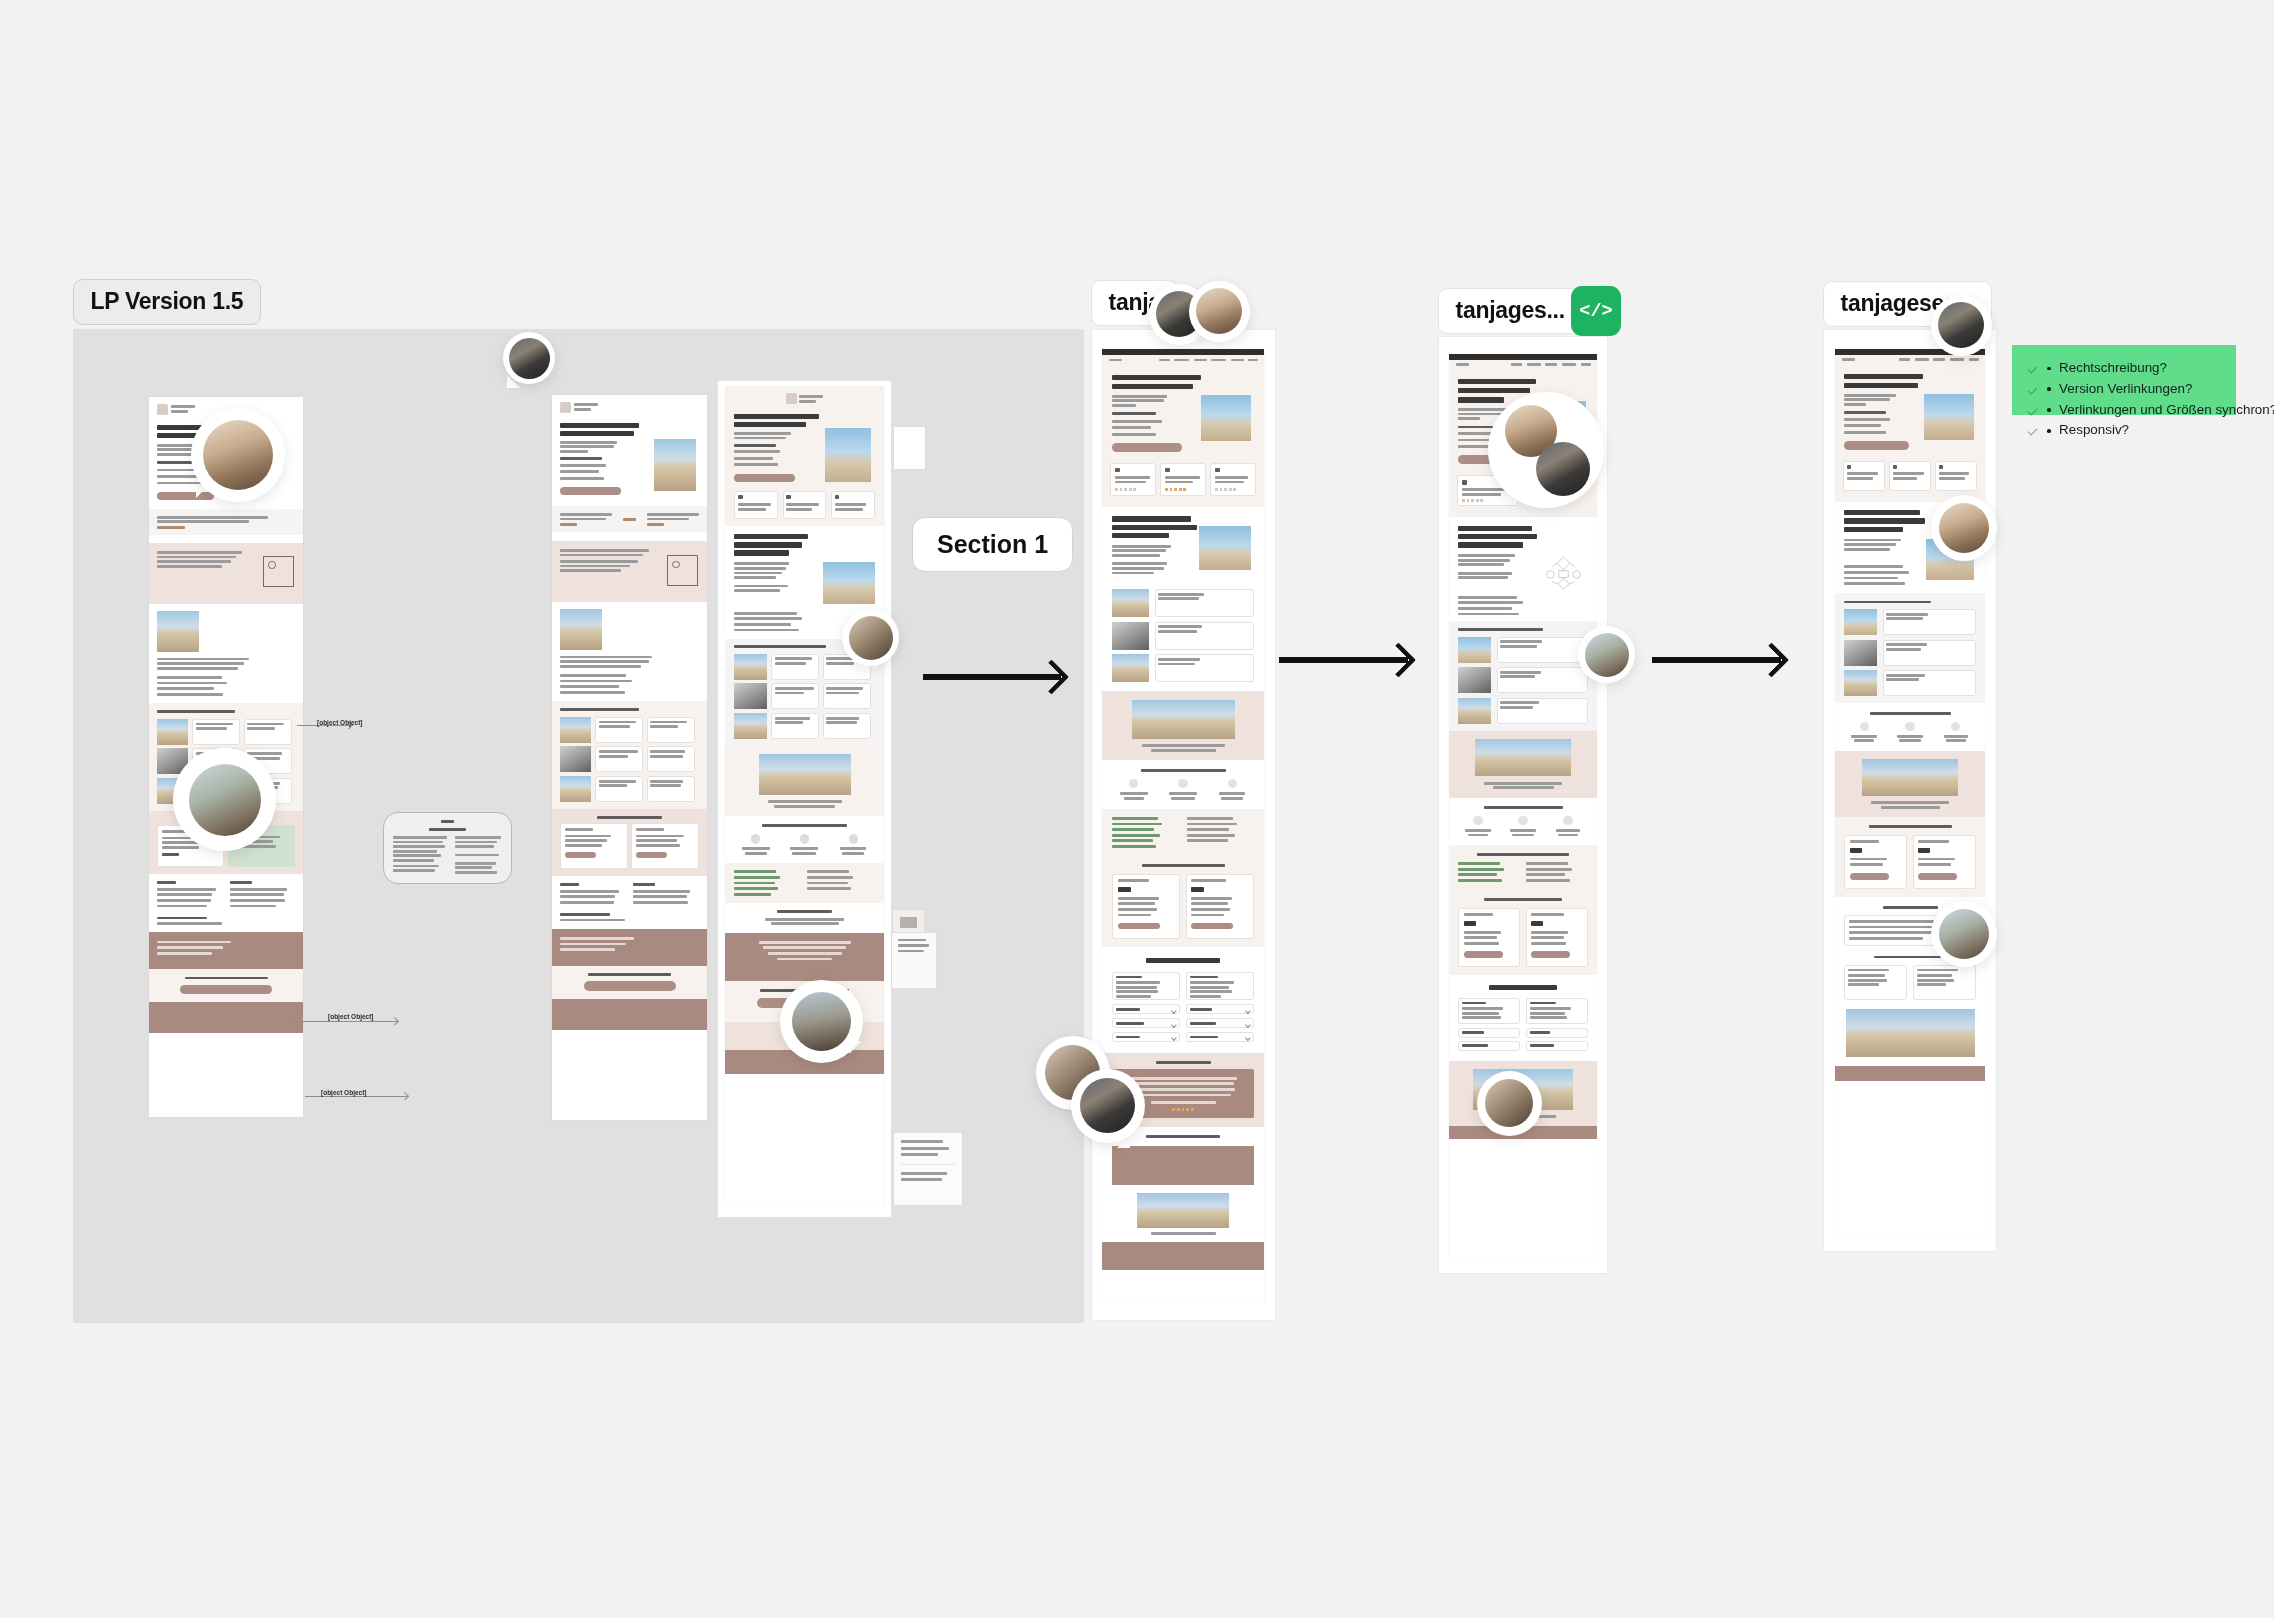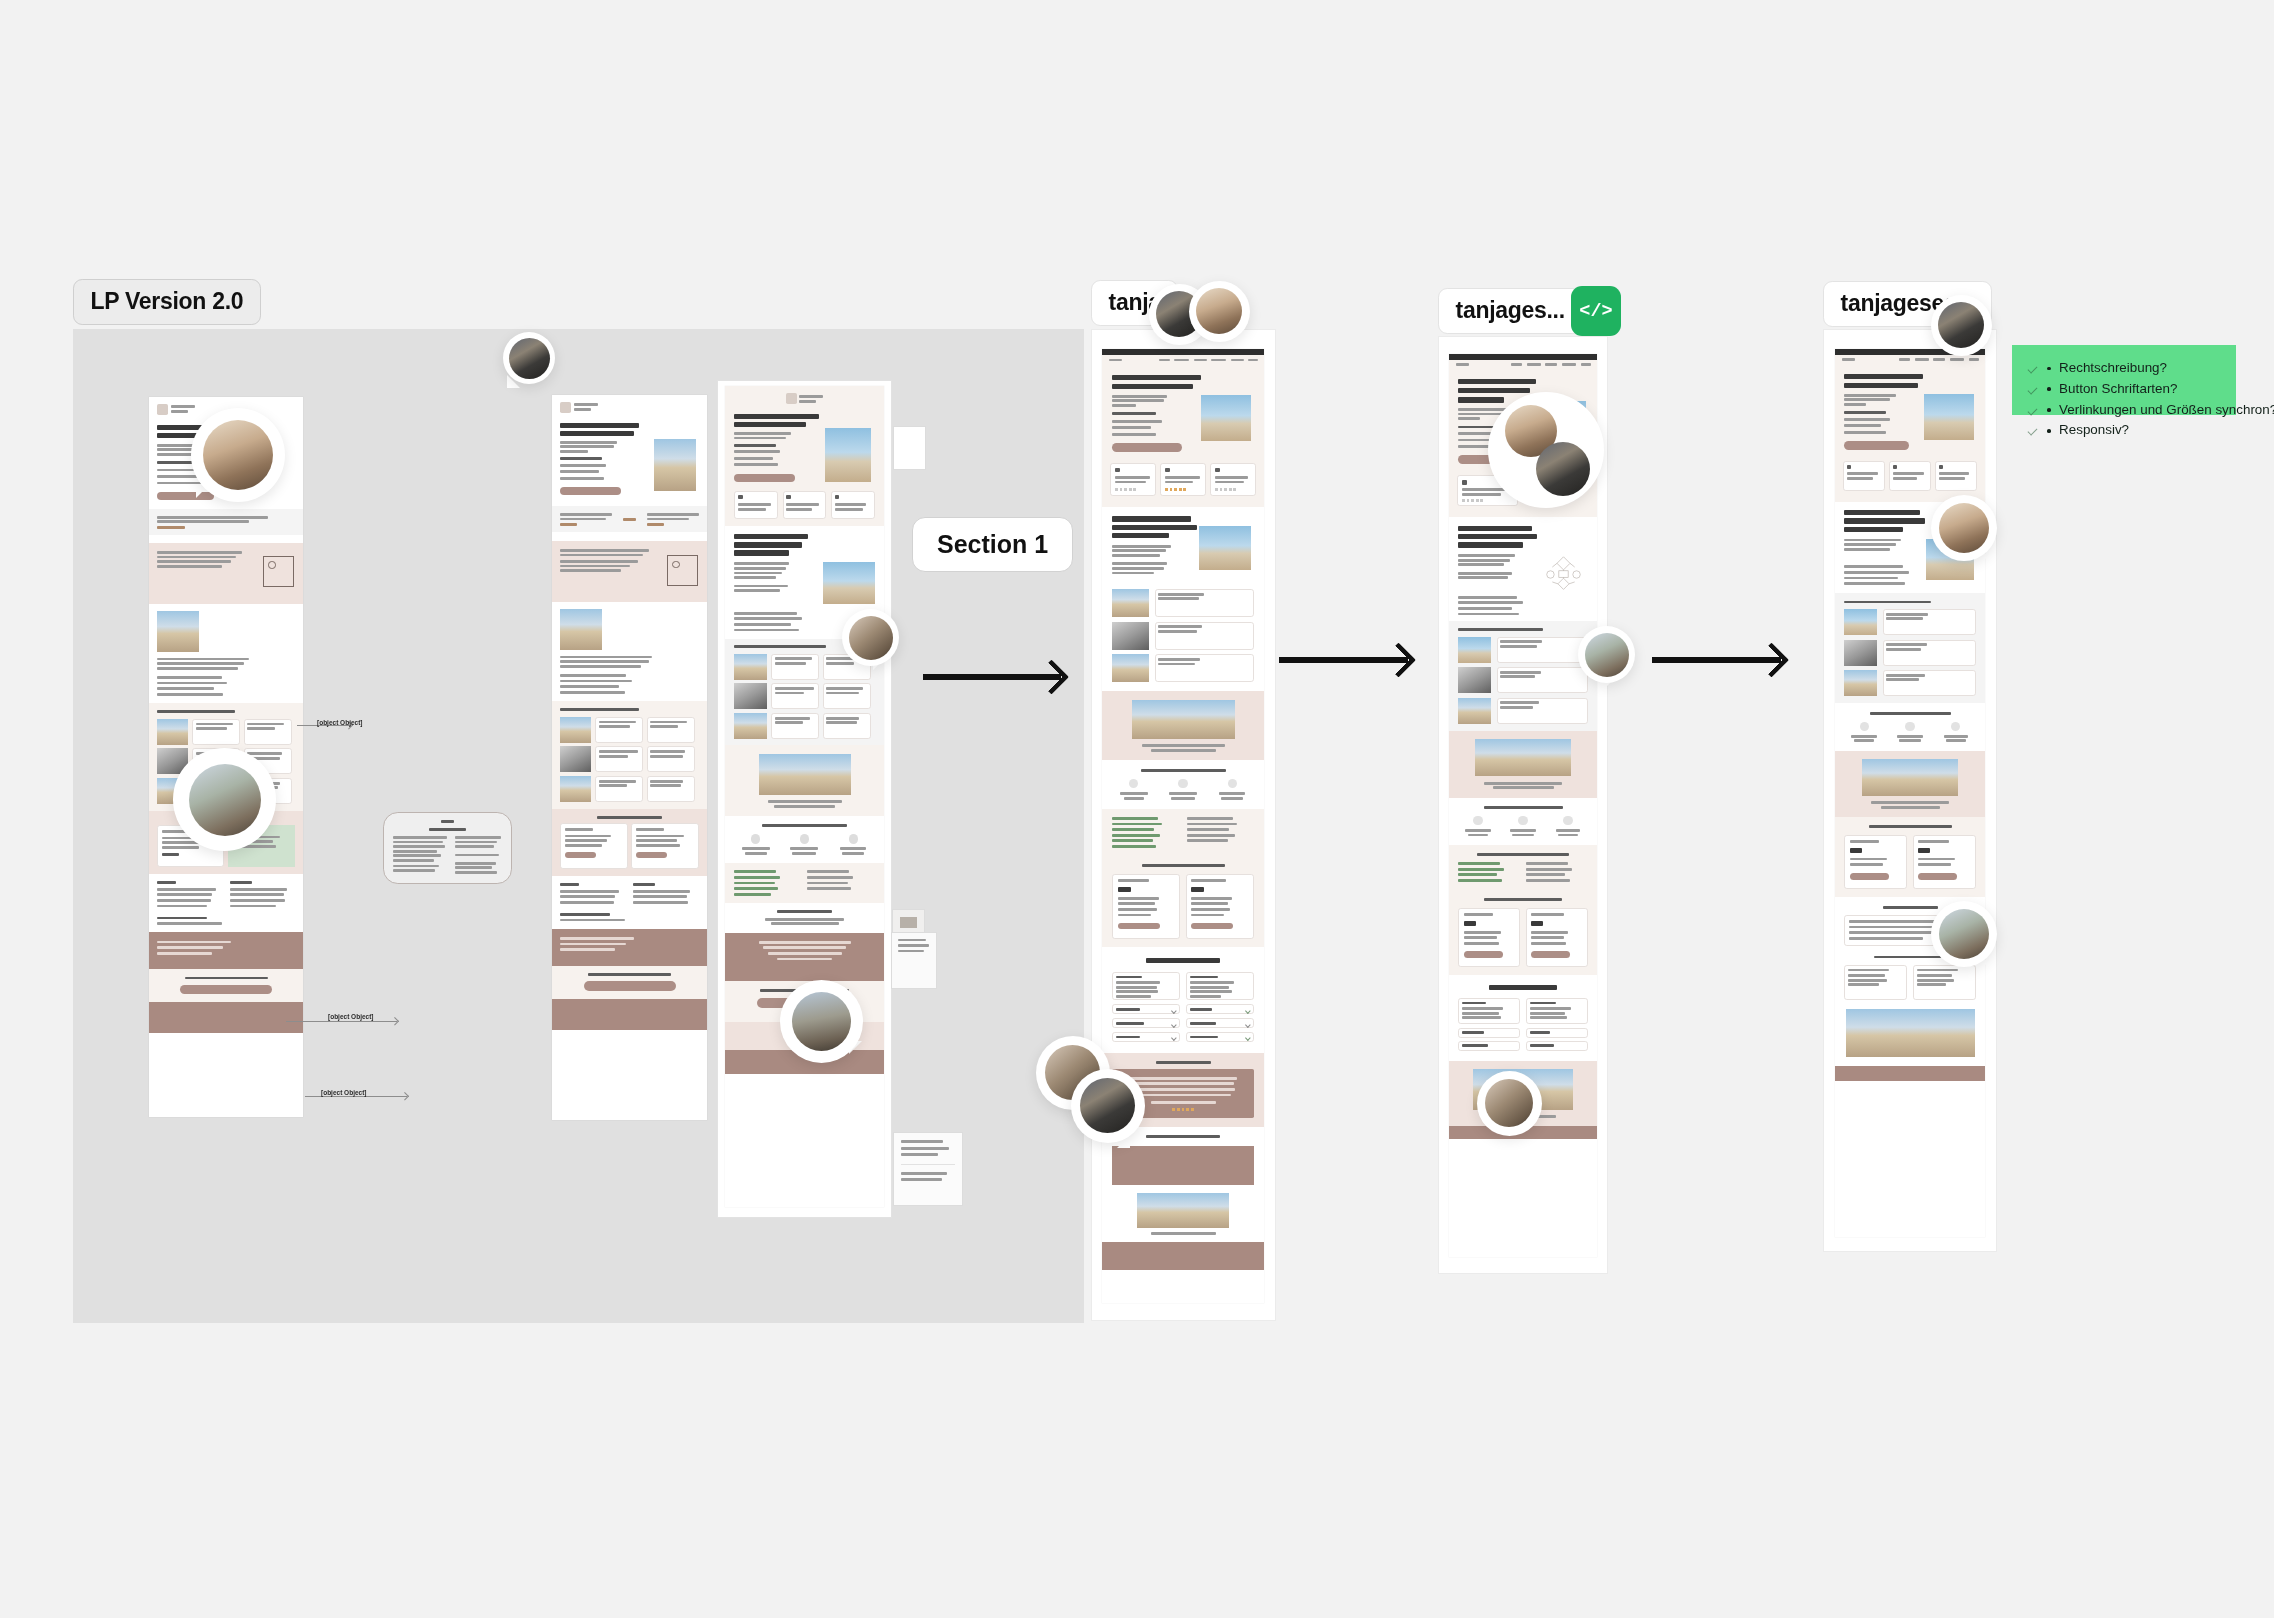--- a/index.html
+++ b/index.html
@@ -170,21 +170,21 @@
   }
 
   
   .thumb { position: absolute; background: #fff; border: 0.6px solid #dcdcdc; overflow: hidden; }
 </style>
 </head>
 <body>
 
 <div id="canvas">
 
-  <div class="frame-title plain" style="left:73px; top:279px;">LP Version 2.0</div>
+  <div class="frame-title plain" style="left:73px; top:279px;">LP Version 1.5</div>
 
   <div class="board-bg" style="left:73px; top:329px; width:1011px; height:994px;"></div>
 
   <div class="mock" style="left:149px; top:397px; width:154px; height:720px;">
 
     <div style="padding:6.5px 8.3px 0 8.3px;">
       <div class="row" style="align-items:center; gap:2.8px;">
         <div style="width:11px;height:11px;background:#d8cdc6;border-radius:1.8px;"></div>
         <div>
             <div class="t" style="width:24px;"></div>
@@ -1370,21 +1370,21 @@
   <div class="note-green" style="left:2012px; top:345px; width:224px; height:70px;">
     <ul>
       <li>
         <span class="chk"></span>
         <span class="dot"></span>
         <span>Rechtschreibung?</span>
       </li>
       <li>
         <span class="chk"></span>
         <span class="dot"></span>
-        <span>Button Schriftarten?</span>
+        <span>Version Verlinkungen?</span>
       </li>
       <li>
         <span class="chk"></span>
         <span class="dot"></span>
         <span>Verlinkungen und Größen synchron?</span>
       </li>
       <li>
         <span class="chk"></span>
         <span class="dot"></span>
         <span>Responsiv?</span>

